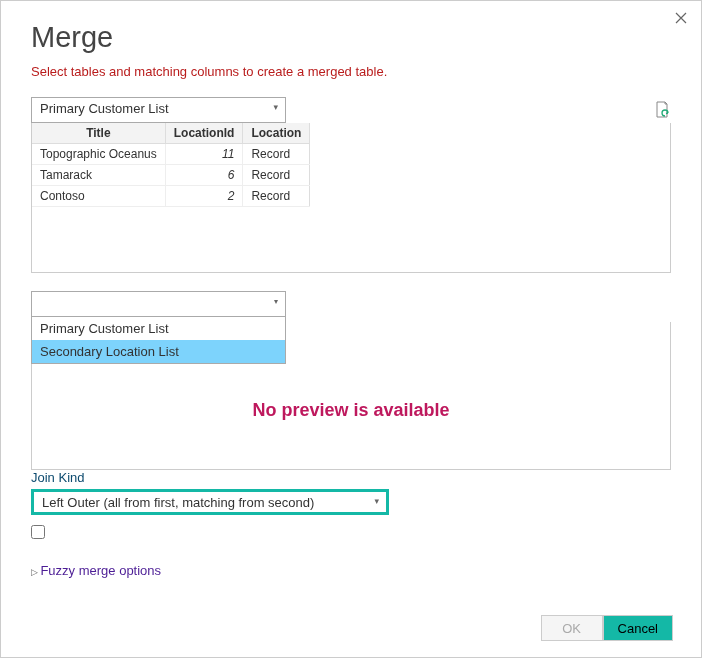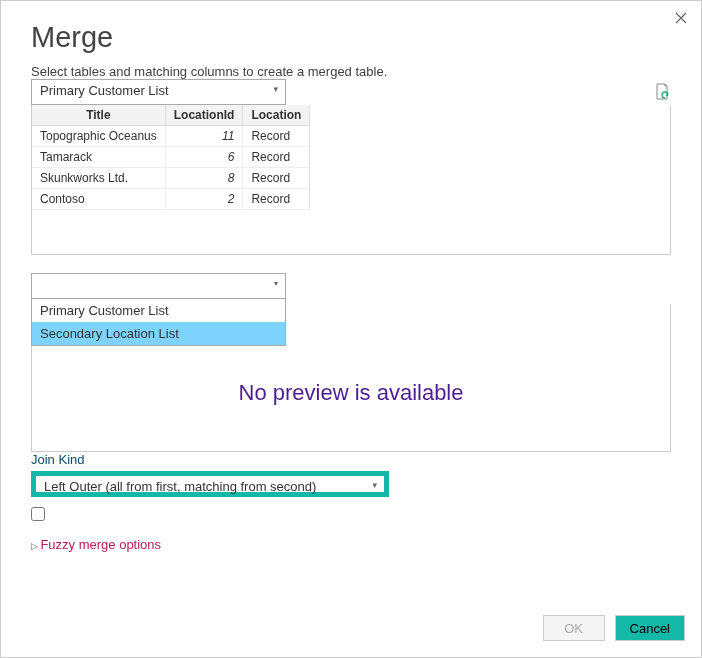--- a/index.html
+++ b/index.html
@@ -24,21 +24,21 @@
       color: #666;
       font-size: 14px;
     }
     .content { padding: 20px 30px 16px; }
     .title {
       font-size: 29px;
       font-weight: 400;
       color: #444;
       margin-bottom: 10px;
     }
-    .subtitle { color: #404040; }
+    .subtitle { color: #b91c1c; margin-bottom: 18px; }
     .select-row { display: flex; align-items: center; margin-bottom: 0; }
     .select {
       width: 255px; height: 26px;
       border: 1px solid #aaa;
       padding: 3px 22px 3px 8px;
       background: #fff;
       color: #333;
       font-size: 13px;
       position: relative;
       cursor: pointer;
@@ -123,48 +123,48 @@
     .preview-empty {
       border: 1px solid #ccc;
       border-top: none;
       height: 148px;
       display: flex;
       align-items: center;
       justify-content: center;
       margin-top: -42px;
       padding-top: 30px;
     }
-    .preview-empty-text { color: #4c1d95; font-size: 22px; font-weight: 400; }
+    .preview-empty-text { color: #be185d; font-size: 18px; font-weight: 700; }
 
     .join-label { margin-top: 0; margin-bottom: 4px; color: #0c4a6e; }
     .join-select {
       width: 358px; height: 26px;
-      border: 5px solid #14b8a6;
+      border: 3px solid #14b8a6;
       padding: 3px 38px 3px 8px;
       background: #fff;
       position: relative;
       cursor: pointer;
       font-size: 13px;
     }
     .join-select::after {
       content: "▾";
       position: absolute;
       right: 7px; top: 4px;
       font-size: 9px;
       color: #666;
     }
     .checkbox-row { margin-top: 10px; display: flex; align-items: center; gap: 6px; }
     .checkbox-row input { width: 14px; height: 14px; cursor: pointer; }
-    .expander { margin-top: 16px; cursor: pointer; color: #be185d; font-size: 13px; }
+    .expander { margin-top: 24px; cursor: pointer; color: #4c1d95; font-size: 13px; }
     .expander::before { content: "▷ "; font-size: 9px; color: #666; }
 
     .footer {
       position: absolute;
-      bottom: 16px; right: 16px;
-      display: flex; gap: 10px;
+      bottom: 16px; right: 28px;
+      display: flex; 
     }
     .btn {
       min-width: 62px; height: 26px;
       border: 1px solid #ccc;
       background: #14b8a6;
       font-size: 13px;
       cursor: pointer;
       padding: 0 14px;
     }
     .btn.disabled { color: #aaa; background: #f5f5f5; cursor: default; }
@@ -209,25 +209,20 @@
               <td class="col-title">Topographic Oceanus</td>
               <td class="col-id">11</td>
               <td class="col-loc">Record</td>
             </tr>
           <tr>
               <td class="col-title">Tamarack</td>
               <td class="col-id">6</td>
               <td class="col-loc">Record</td>
             </tr>
           <tr>
-              <td class="col-title">Skunkworks Ltd.</td>
-              <td class="col-id">8</td>
-              <td class="col-loc">Record</td>
-            </tr>
-          <tr>
               <td class="col-title">Contoso</td>
               <td class="col-id">2</td>
               <td class="col-loc">Record</td>
             </tr>
         </tbody>
       </table>
     </div>
 
     <div class="second-section">
       <div class="empty-select"></div>

